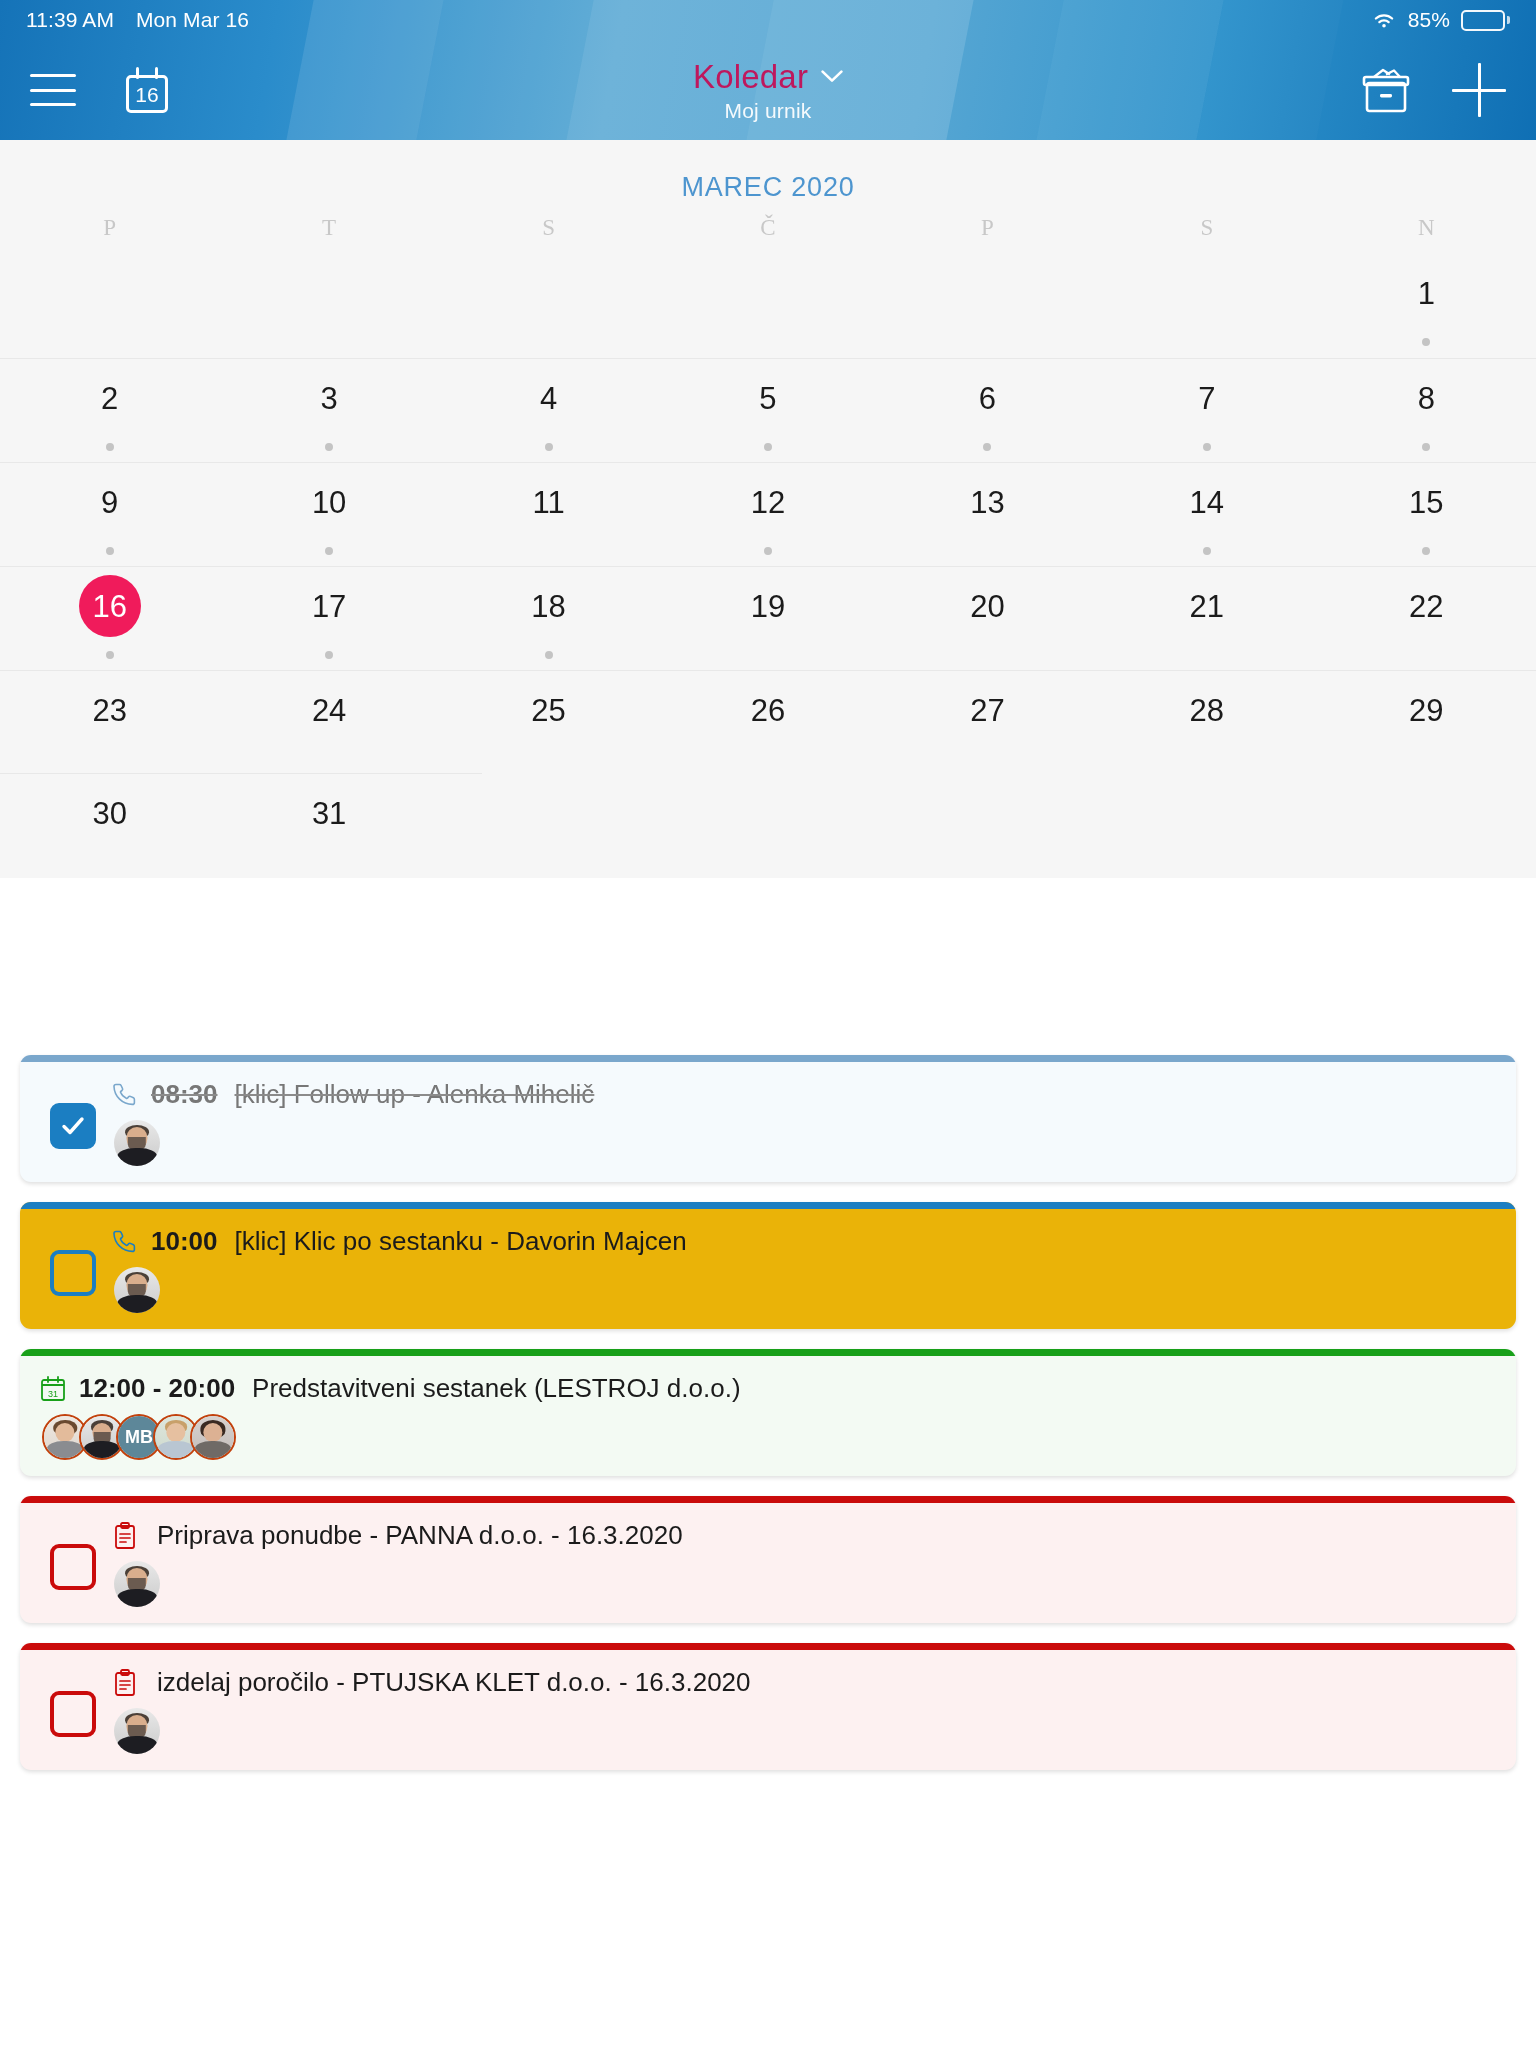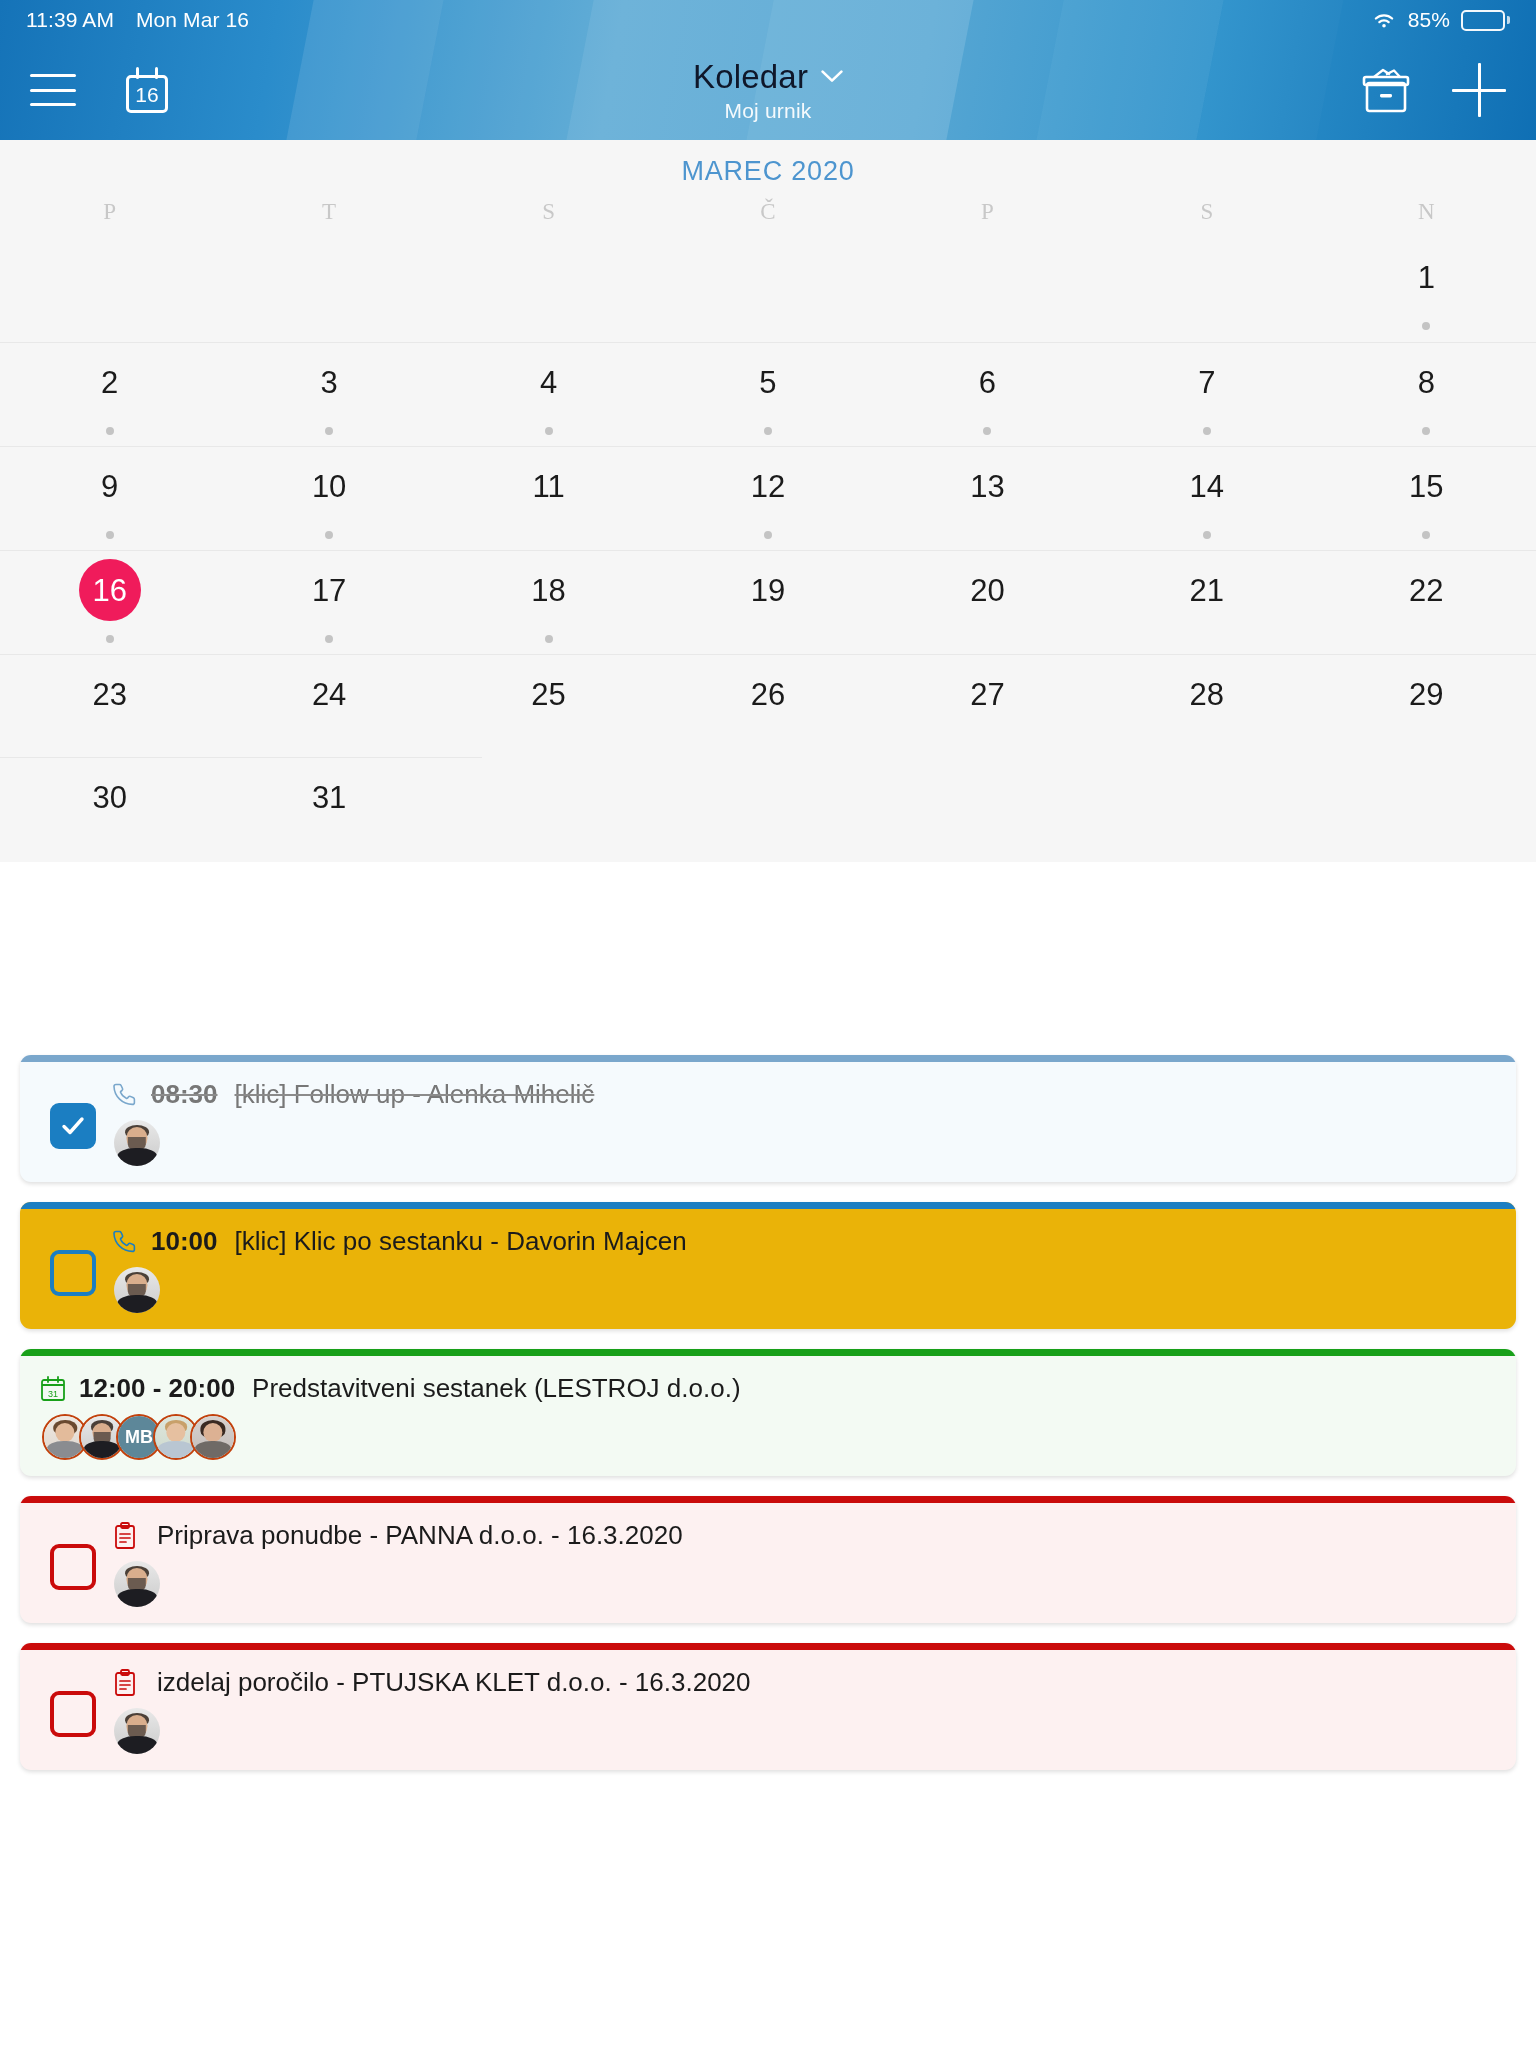--- a/index.html
+++ b/index.html
@@ -80,41 +80,41 @@
   .cal-icon .r2 { right: 12px; }
   .cal-icon .num {
     position: absolute; left: 0; right: 0; top: 17px;
     text-align: center; font-size: 21px; line-height: 1; color: #fff;
   }
 
   .titleblock { position: absolute; left: 0; right: 0; top: 0; bottom: 0;
                 display: flex; flex-direction: column; align-items: center; justify-content: center;
                 pointer-events: none; }
   .title-row { display: flex; align-items: center; gap: 13px; pointer-events: auto; cursor: pointer; }
-  .title-main { font-size: 33px; font-weight: 400; color: #0f172a; letter-spacing: .2px; }
+  .title-main { font-size: 33px; font-weight: 400; color: #be185d; letter-spacing: .2px; }
   .chev { width: 22px; height: 13px; }
   .subtitle { font-size: 21px; color: rgba(255,255,255,.93); margin-top: 3px; letter-spacing: .2px; }
 
   .archive-icon { width: 52px; height: 50px; cursor: pointer; }
   .plus-icon { width: 54px; height: 54px; position: relative; cursor: pointer; }
   .plus-icon i { position: absolute; background: #fff; border-radius: 1px; }
   .plus-icon .h { left: 0; right: 0; top: 50%; height: 3px; margin-top: -1.5px; }
   .plus-icon .v { top: 0; bottom: 0; left: 50%; width: 3px; margin-left: -1.5px; }
 
   
   .calendar {
     position: absolute; top: 140px; left: 0; right: 0;
     background: #f6f6f6;
   }
   .month-title {
     text-align: center;
     color: #4d95cf;
     font-size: 27px;
     letter-spacing: .8px;
-    padding: 16px 0 12px;
+    padding: 32px 0 12px;
   }
   .weekdays { display: grid; grid-template-columns: repeat(7, 1fr); padding-bottom: 13px; }
   .weekday {
     text-align: center; color: #c8c8c8; font-size: 23px;
     font-family: "Liberation Serif", serif;
   }
   .grid-row {
     display: grid; grid-template-columns: repeat(7, 1fr);
     height: 104px;
     border-top: 1px solid #e8e8e8;

